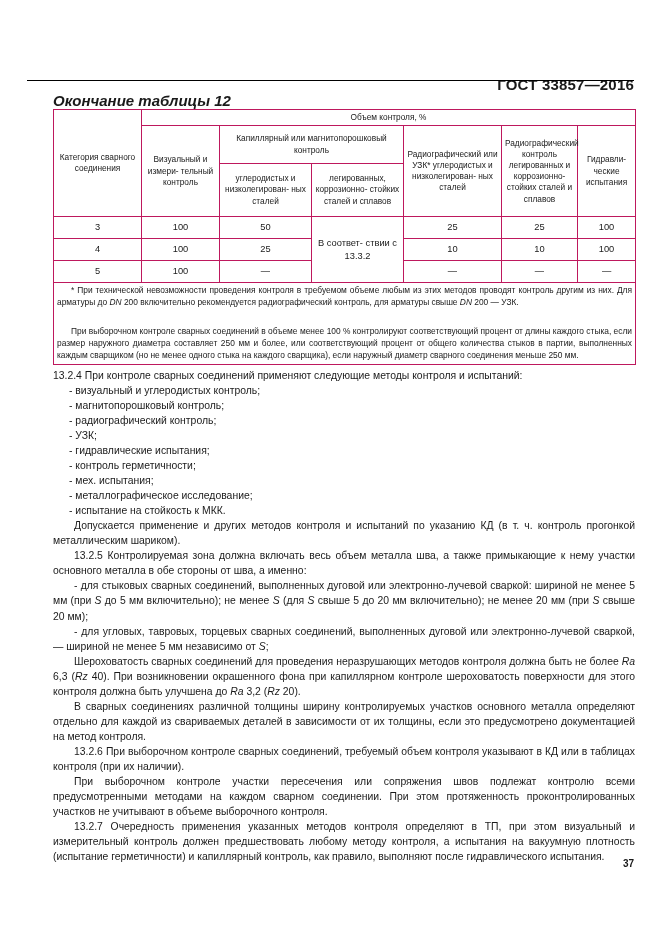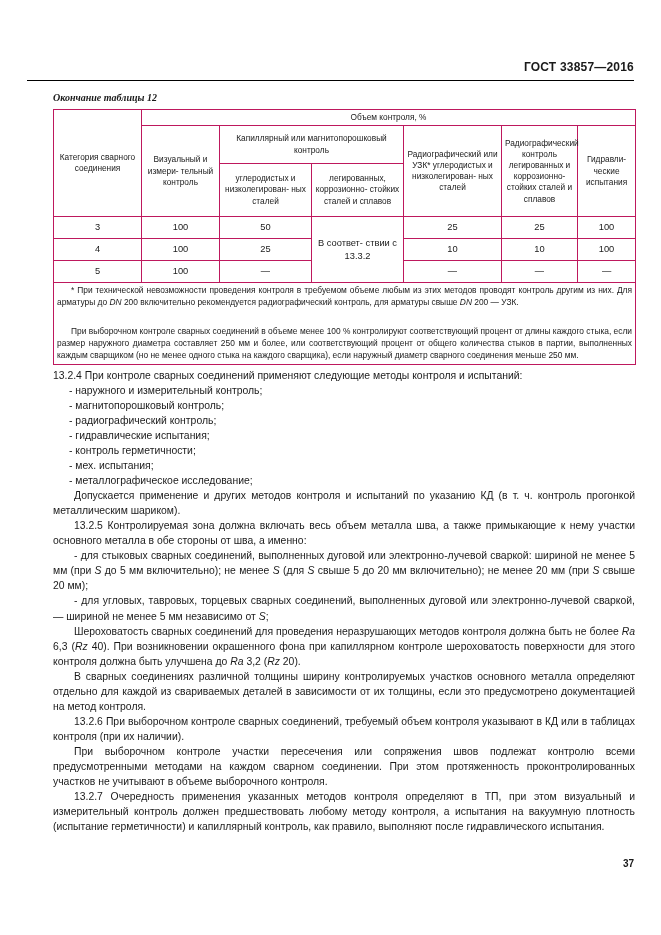--- a/index.html
+++ b/index.html
@@ -18,44 +18,43 @@
   .page {
     position: absolute;
     left: 0; top: 0;
     width: 661px;
     height: 935px;
     background: #fff;
   }
   
   .doc-header {
     position: absolute;
-    top: 60px;
+    top: 76px;
     right: 27px;
-    font-size: 12px;
+    font-size: 15px;
     font-weight: bold;
     letter-spacing: 0.2px;
     white-space: nowrap;
   }
   .header-rule {
     position: absolute;
     top: 80px;
     left: 27px;
     right: 27px;
     height: 1px;
     background: #000;
   }
   
   .table-caption {
     position: absolute;
     top: 92px;
     left: 53px;
-    font-size: 10px;
+    font-size: 15px;
     font-style: italic;
     font-weight: bold;
-    font-family: Liberation Serif, serif;
   }
   
   .tbl-wrap {
     position: absolute;
     top: 109px;
     left: 53px;
     width: 582px;
   }
   table.gost {
     border-collapse: collapse;
@@ -191,27 +190,29 @@
             <p>* При технической невозможности проведения контроля в требуемом объеме любым из этих методов проводят контроль другим из них. Для арматуры до <span class="ital">DN</span> 200 включительно рекомендуется радиографический контроль, для арматуры свыше <span class="ital">DN</span> 200 — УЗК.</p>
             <p>При выборочном контроле сварных соединений в объеме менее 100 % контролируют соответствующий процент от длины каждого стыка, если размер наружного диаметра составляет 250 мм и более, или соответствующий процент от общего количества стыков в партии, выполненных каждым сварщиком (но не менее одного стыка на каждого сварщика), если наружный диаметр сварного соединения меньше 250 мм.</p>
           </td>
         </tr>
       </tbody>
     </table>
   </div>
 
   <div class="body-text">
     <p class="noind">13.2.4  При контроле сварных соединений применяют следующие методы контроля и испытаний:</p>
-    <p class="li">- наружного и измерительный контроль;</p>
+    <p class="li">- визуальный и углеродистых контроль;</p>
     <p class="li">- магнитопорошковый контроль;</p>
     <p class="li">- радиографический контроль;</p>
+    <p class="li">- УЗК;</p>
     <p class="li">- гидравлические испытания;</p>
     <p class="li">- контроль герметичности;</p>
     <p class="li">- мех. испытания;</p>
     <p class="li">- металлографическое исследование;</p>
+    <p class="li">- испытание на стойкость к МКК.</p>
     <p>Допускается применение и других методов контроля и испытаний по указанию КД (в т. ч. контроль прогонкой металлическим шариком).</p>
     <p>13.2.5  Контролируемая зона должна включать весь объем металла шва, а также примыкающие к нему участки основного металла в обе стороны от шва, а именно:</p>
     <p class="li-deep">- для стыковых сварных соединений, выполненных дуговой или электронно-лучевой сваркой: шириной не менее 5 мм (при <span class="ital">S</span> до 5 мм включительно); не менее <span class="ital">S</span> (для <span class="ital">S</span> свыше 5 до 20 мм включительно); не менее 20 мм (при <span class="ital">S</span> свыше 20 мм);</p>
     <p class="li-deep">- для угловых, тавровых, торцевых сварных соединений, выполненных дуговой или электронно-лучевой сваркой, — шириной не менее 5 мм независимо от <span class="ital">S</span>;</p>
     <p>Шероховатость сварных соединений для проведения неразрушающих методов контроля должна быть не более <span class="ital">Ra</span> 6,3 (<span class="ital">Rz</span> 40). При возникновении окрашенного фона при капиллярном контроле шероховатость поверхности для этого контроля должна быть улучшена до <span class="ital">Ra</span> 3,2 (<span class="ital">Rz</span> 20).</p>
     <p>В сварных соединениях различной толщины ширину контролируемых участков основного металла определяют отдельно для каждой из свариваемых деталей в зависимости от их толщины, если это предусмотрено документацией на метод контроля.</p>
     <p>13.2.6  При выборочном контроле сварных соединений, требуемый объем контроля указывают в КД или в таблицах контроля (при их наличии).</p>
     <p>При выборочном контроле участки пересечения или сопряжения швов подлежат контролю всеми предусмотренными методами на каждом сварном соединении. При этом протяженность проконтролированных участков не учитывают в объеме выборочного контроля.</p>
     <p>13.2.7  Очередность применения указанных методов контроля определяют в ТП, при этом визуальный и измерительный контроль должен предшествовать любому методу контроля, а испытания на вакуумную плотность (испытание герметичности) и капиллярный контроль, как правило, выполняют после гидравлического испытания.</p>
   </div>

